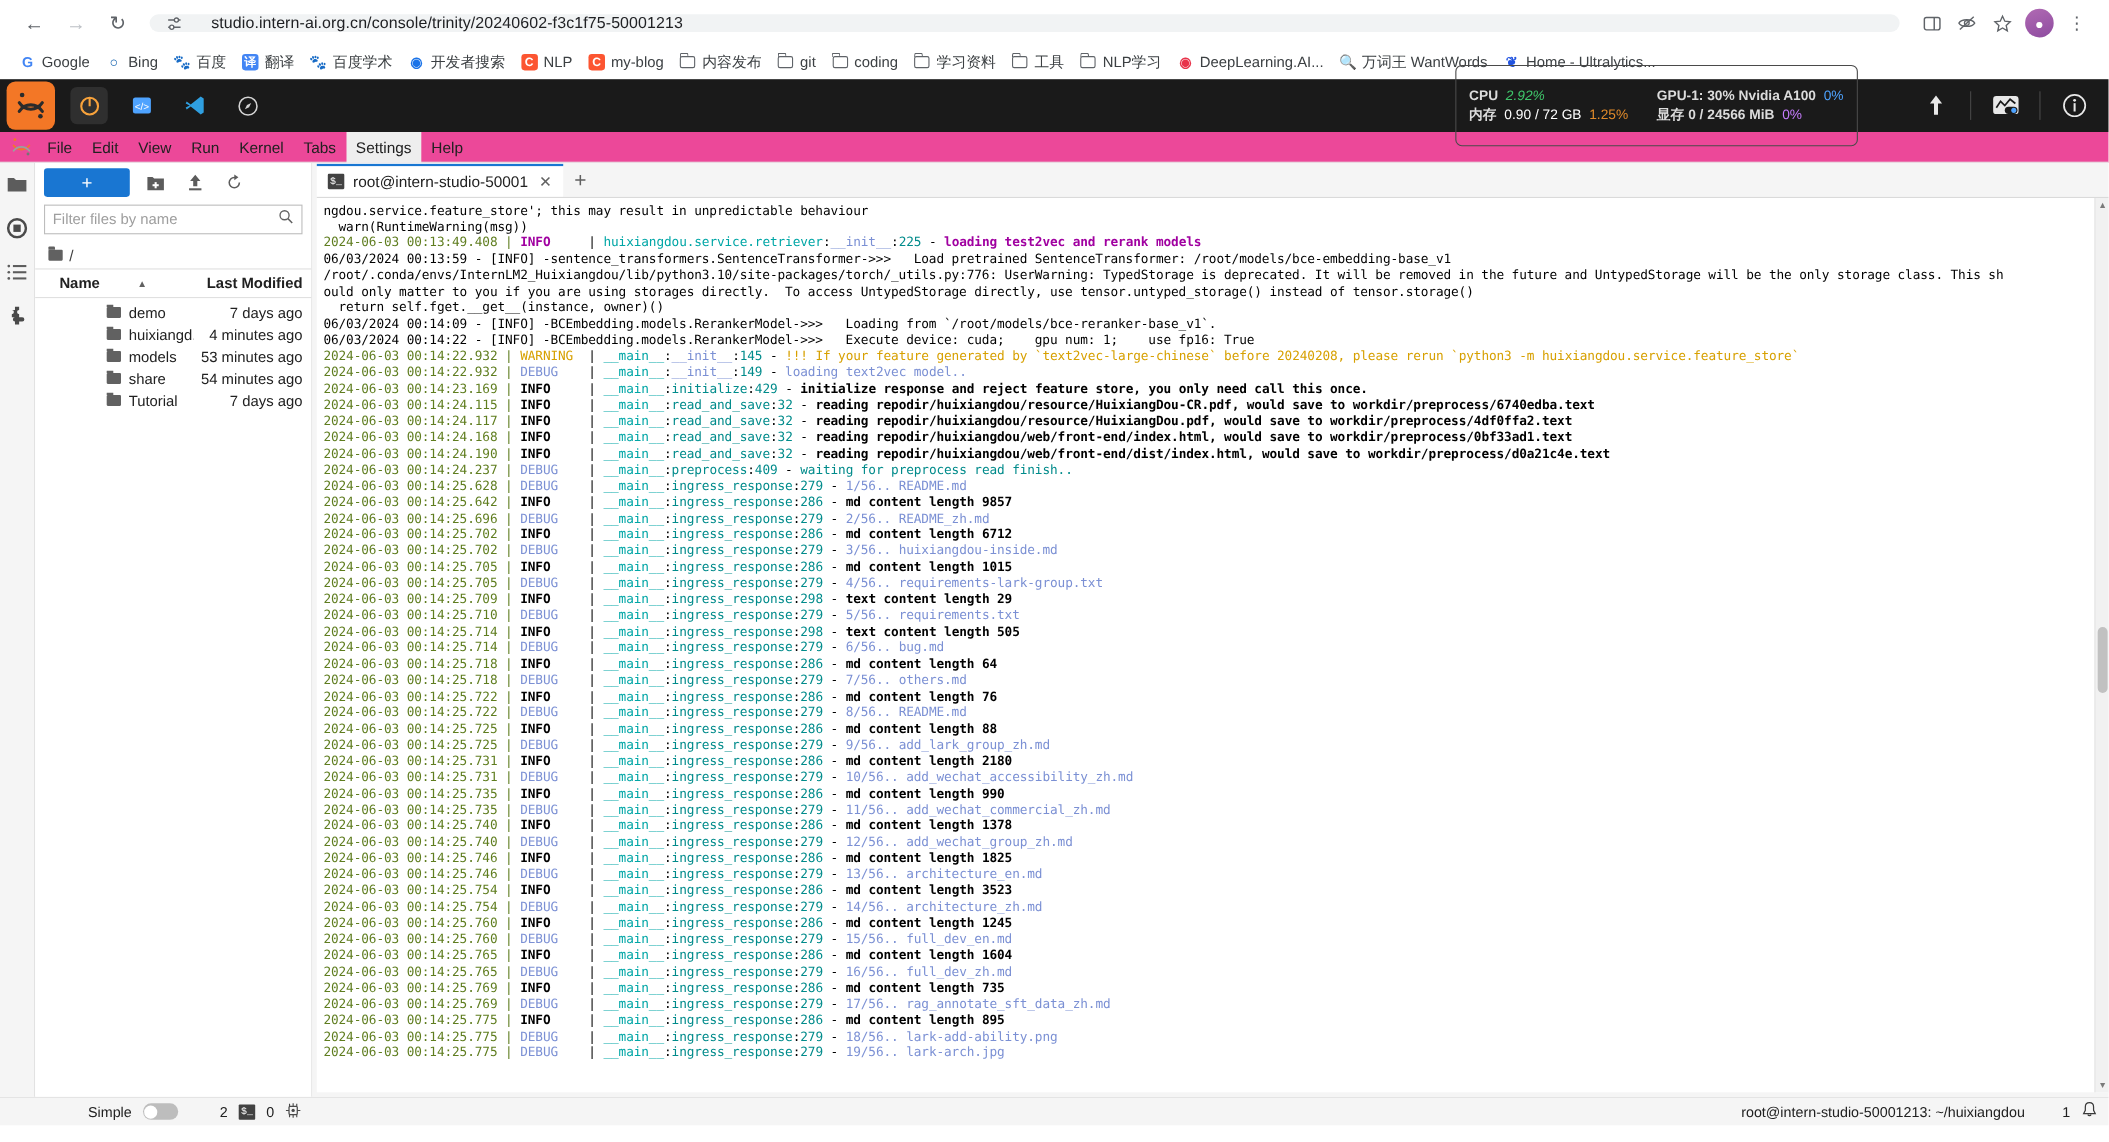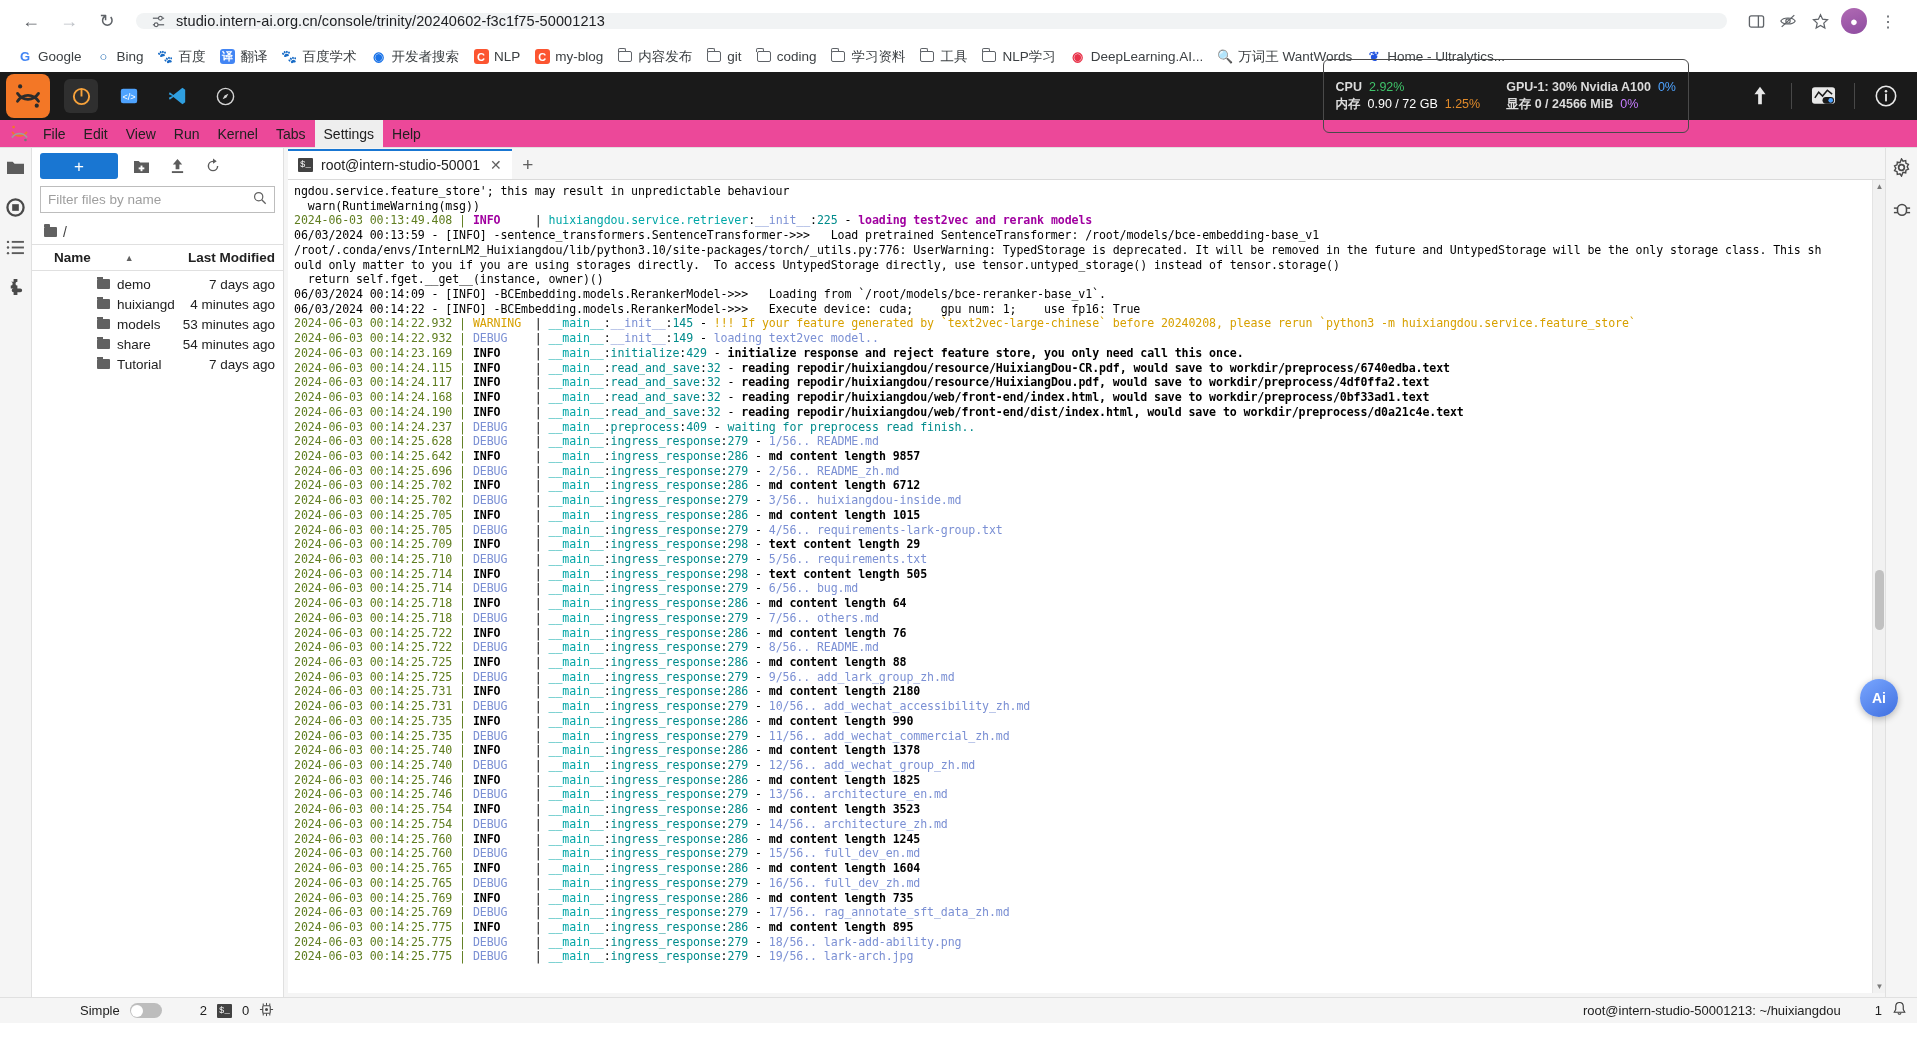--- a/index.html
+++ b/index.html
@@ -20,21 +20,21 @@
     width: 34px; height: 34px; border-radius: 50%;
     display: flex; align-items: center; justify-content: center;
     color: #5f6368; font-size: 18px; flex: 0 0 auto;
     user-select: none;
   }
   .nav-btn.disabled { color: #bdc1c6; }
   .omnibox {
     flex: 1 1 auto; height: 16px; background: #f1f3f4;
     border-radius: 16px; display: flex; align-items: center;
     padding: 0 14px; margin-left: 8px; margin-right: 10px;
-    gap: 10px; max-width: 1600px;
+    gap: 26px; max-width: 1600px;
   }
   .omnibox .site-icon {
     width: 16px; height: 16px; flex: 0 0 auto;
     display: flex; align-items: center; justify-content: center;
   }
   .omnibox .url-text {
     font-size: 14.5px; color: #202124; white-space: nowrap;
     overflow: hidden; text-overflow: ellipsis; letter-spacing: .1px;
   }
   .omni-right { display: flex; align-items: center; gap: 2px; }
@@ -416,21 +416,21 @@
         <circle cx="11" cy="11" r="8.5" fill="none" stroke="#d4d4d4" stroke-width="1.5"></circle>
         <polygon points="14,8 10,10 8,14 12,12" fill="#d4d4d4"></polygon>
       </svg>
   </div>
 
   <div class="tb-spacer"></div>
 
   <div class="stats-box">
     <div class="stat-line">
       <span class="st-label">CPU</span>
-      <span class="st-val" id="cpu-val" style="color: rgb(63, 196, 106);">2.92%</span>
+      <span class="st-val" id="cpu-val" style="color: rgb(63, 196, 106); font-style: italic;">2.92%</span>
     </div>
     <div class="stat-line">
       <span class="st-label" id="gpu-label" style="color: rgb(220, 220, 220);">GPU-1: 30% Nvidia A100</span>
       <span class="st-val" id="gpu-val" style="color: rgb(78, 163, 255);">0%</span>
     </div>
     <div class="stat-line">
       <span class="st-label">内存</span>
       <span style="color:#ffffff">0.90 / 72 GB</span>
       <span id="mem-pct" style="color: rgb(224, 138, 42);">1.25%</span>
     </div>
@@ -615,38 +615,20 @@
     <div class="term-wrap">
       <div class="term" id="term-out"><div class="ln"><span>ngdou.service.feature_store'; this may result in unpredictable behaviour</span></div><div class="ln"><span>  warn(RuntimeWarning(msg))</span></div><div class="ln"><span class="c-olive">2024-06-03 00:13:49.408 | </span><span class="c-magenta">INFO</span><span>     | </span><span class="c-cyan">huixiangdou.service.retriever</span><span>:</span><span class="c-blue">__init__</span><span>:</span><span class="c-teal">225</span><span> - </span><span class="c-magenta">loading test2vec and rerank models</span></div><div class="ln"><span>06/03/2024 00:13:59 - [INFO] -sentence_transformers.SentenceTransformer-&gt;&gt;&gt;   Load pretrained SentenceTransformer: /root/models/bce-embedding-base_v1</span></div><div class="ln"><span>/root/.conda/envs/InternLM2_Huixiangdou/lib/python3.10/site-packages/torch/_utils.py:776: UserWarning: TypedStorage is deprecated. It will be removed in the future and UntypedStorage will be the only storage class. This sh</span></div><div class="ln"><span>ould only matter to you if you are using storages directly.  To access UntypedStorage directly, use tensor.untyped_storage() instead of tensor.storage()</span></div><div class="ln"><span>  return self.fget.__get__(instance, owner)()</span></div><div class="ln"><span>06/03/2024 00:14:09 - [INFO] -BCEmbedding.models.RerankerModel-&gt;&gt;&gt;   Loading from `/root/models/bce-reranker-base_v1`.</span></div><div class="ln"><span>06/03/2024 00:14:22 - [INFO] -BCEmbedding.models.RerankerModel-&gt;&gt;&gt;   Execute device: cuda;    gpu num: 1;    use fp16: True</span></div><div class="ln"><span class="c-olive">2024-06-03 00:14:22.932 | </span><span class="c-yellow">WARNING</span><span>  | </span><span class="c-cyan">__main__</span><span>:</span><span class="c-blue">__init__</span><span>:</span><span class="c-teal">145</span><span> - </span><span class="c-yellow">!!! If your feature generated by `text2vec-large-chinese` before 20240208, please rerun `python3 -m huixiangdou.service.feature_store`</span></div><div class="ln"><span class="c-olive">2024-06-03 00:14:22.932 | </span><span class="c-blue">DEBUG</span><span>    | </span><span class="c-cyan">__main__</span><span>:</span><span class="c-blue">__init__</span><span>:</span><span class="c-teal">149</span><span> - </span><span class="c-blue">loading text2vec model..</span></div><div class="ln"><span class="c-olive">2024-06-03 00:14:23.169 | </span><span class="c-blk-b">INFO</span><span>     | </span><span class="c-cyan">__main__</span><span>:</span><span class="c-teal">initialize</span><span>:</span><span class="c-teal">429</span><span> - </span><span class="c-blk-b">initialize response and reject feature store, you only need call this once.</span></div><div class="ln"><span class="c-olive">2024-06-03 00:14:24.115 | </span><span class="c-blk-b">INFO</span><span>     | </span><span class="c-cyan">__main__</span><span>:</span><span class="c-teal">read_and_save</span><span>:</span><span class="c-teal">32</span><span> - </span><span class="c-blk-b">reading repodir/huixiangdou/resource/HuixiangDou-CR.pdf, would save to workdir/preprocess/6740edba.text</span></div><div class="ln"><span class="c-olive">2024-06-03 00:14:24.117 | </span><span class="c-blk-b">INFO</span><span>     | </span><span class="c-cyan">__main__</span><span>:</span><span class="c-teal">read_and_save</span><span>:</span><span class="c-teal">32</span><span> - </span><span class="c-blk-b">reading repodir/huixiangdou/resource/HuixiangDou.pdf, would save to workdir/preprocess/4df0ffa2.text</span></div><div class="ln"><span class="c-olive">2024-06-03 00:14:24.168 | </span><span class="c-blk-b">INFO</span><span>     | </span><span class="c-cyan">__main__</span><span>:</span><span class="c-teal">read_and_save</span><span>:</span><span class="c-teal">32</span><span> - </span><span class="c-blk-b">reading repodir/huixiangdou/web/front-end/index.html, would save to workdir/preprocess/0bf33ad1.text</span></div><div class="ln"><span class="c-olive">2024-06-03 00:14:24.190 | </span><span class="c-blk-b">INFO</span><span>     | </span><span class="c-cyan">__main__</span><span>:</span><span class="c-teal">read_and_save</span><span>:</span><span class="c-teal">32</span><span> - </span><span class="c-blk-b">reading repodir/huixiangdou/web/front-end/dist/index.html, would save to workdir/preprocess/d0a21c4e.text</span></div><div class="ln"><span class="c-olive">2024-06-03 00:14:24.237 | </span><span class="c-blue">DEBUG</span><span>    | </span><span class="c-cyan">__main__</span><span>:</span><span class="c-teal">preprocess</span><span>:</span><span class="c-teal">409</span><span> - </span><span class="c-teal">waiting for preprocess read finish..</span></div><div class="ln"><span class="c-olive">2024-06-03 00:14:25.628 | </span><span class="c-blue">DEBUG</span><span>    | </span><span class="c-cyan">__main__</span><span>:</span><span class="c-teal">ingress_response</span><span>:</span><span class="c-teal">279</span><span> - </span><span class="c-blue">1/56.. README.md</span></div><div class="ln"><span class="c-olive">2024-06-03 00:14:25.642 | </span><span class="c-blk-b">INFO</span><span>     | </span><span class="c-cyan">__main__</span><span>:</span><span class="c-teal">ingress_response</span><span>:</span><span class="c-teal">286</span><span> - </span><span class="c-blk-b">md content length 9857</span></div><div class="ln"><span class="c-olive">2024-06-03 00:14:25.696 | </span><span class="c-blue">DEBUG</span><span>    | </span><span class="c-cyan">__main__</span><span>:</span><span class="c-teal">ingress_response</span><span>:</span><span class="c-teal">279</span><span> - </span><span class="c-blue">2/56.. README_zh.md</span></div><div class="ln"><span class="c-olive">2024-06-03 00:14:25.702 | </span><span class="c-blk-b">INFO</span><span>     | </span><span class="c-cyan">__main__</span><span>:</span><span class="c-teal">ingress_response</span><span>:</span><span class="c-teal">286</span><span> - </span><span class="c-blk-b">md content length 6712</span></div><div class="ln"><span class="c-olive">2024-06-03 00:14:25.702 | </span><span class="c-blue">DEBUG</span><span>    | </span><span class="c-cyan">__main__</span><span>:</span><span class="c-teal">ingress_response</span><span>:</span><span class="c-teal">279</span><span> - </span><span class="c-blue">3/56.. huixiangdou-inside.md</span></div><div class="ln"><span class="c-olive">2024-06-03 00:14:25.705 | </span><span class="c-blk-b">INFO</span><span>     | </span><span class="c-cyan">__main__</span><span>:</span><span class="c-teal">ingress_response</span><span>:</span><span class="c-teal">286</span><span> - </span><span class="c-blk-b">md content length 1015</span></div><div class="ln"><span class="c-olive">2024-06-03 00:14:25.705 | </span><span class="c-blue">DEBUG</span><span>    | </span><span class="c-cyan">__main__</span><span>:</span><span class="c-teal">ingress_response</span><span>:</span><span class="c-teal">279</span><span> - </span><span class="c-blue">4/56.. requirements-lark-group.txt</span></div><div class="ln"><span class="c-olive">2024-06-03 00:14:25.709 | </span><span class="c-blk-b">INFO</span><span>     | </span><span class="c-cyan">__main__</span><span>:</span><span class="c-teal">ingress_response</span><span>:</span><span class="c-teal">298</span><span> - </span><span class="c-blk-b">text content length 29</span></div><div class="ln"><span class="c-olive">2024-06-03 00:14:25.710 | </span><span class="c-blue">DEBUG</span><span>    | </span><span class="c-cyan">__main__</span><span>:</span><span class="c-teal">ingress_response</span><span>:</span><span class="c-teal">279</span><span> - </span><span class="c-blue">5/56.. requirements.txt</span></div><div class="ln"><span class="c-olive">2024-06-03 00:14:25.714 | </span><span class="c-blk-b">INFO</span><span>     | </span><span class="c-cyan">__main__</span><span>:</span><span class="c-teal">ingress_response</span><span>:</span><span class="c-teal">298</span><span> - </span><span class="c-blk-b">text content length 505</span></div><div class="ln"><span class="c-olive">2024-06-03 00:14:25.714 | </span><span class="c-blue">DEBUG</span><span>    | </span><span class="c-cyan">__main__</span><span>:</span><span class="c-teal">ingress_response</span><span>:</span><span class="c-teal">279</span><span> - </span><span class="c-blue">6/56.. bug.md</span></div><div class="ln"><span class="c-olive">2024-06-03 00:14:25.718 | </span><span class="c-blk-b">INFO</span><span>     | </span><span class="c-cyan">__main__</span><span>:</span><span class="c-teal">ingress_response</span><span>:</span><span class="c-teal">286</span><span> - </span><span class="c-blk-b">md content length 64</span></div><div class="ln"><span class="c-olive">2024-06-03 00:14:25.718 | </span><span class="c-blue">DEBUG</span><span>    | </span><span class="c-cyan">__main__</span><span>:</span><span class="c-teal">ingress_response</span><span>:</span><span class="c-teal">279</span><span> - </span><span class="c-blue">7/56.. others.md</span></div><div class="ln"><span class="c-olive">2024-06-03 00:14:25.722 | </span><span class="c-blk-b">INFO</span><span>     | </span><span class="c-cyan">__main__</span><span>:</span><span class="c-teal">ingress_response</span><span>:</span><span class="c-teal">286</span><span> - </span><span class="c-blk-b">md content length 76</span></div><div class="ln"><span class="c-olive">2024-06-03 00:14:25.722 | </span><span class="c-blue">DEBUG</span><span>    | </span><span class="c-cyan">__main__</span><span>:</span><span class="c-teal">ingress_response</span><span>:</span><span class="c-teal">279</span><span> - </span><span class="c-blue">8/56.. README.md</span></div><div class="ln"><span class="c-olive">2024-06-03 00:14:25.725 | </span><span class="c-blk-b">INFO</span><span>     | </span><span class="c-cyan">__main__</span><span>:</span><span class="c-teal">ingress_response</span><span>:</span><span class="c-teal">286</span><span> - </span><span class="c-blk-b">md content length 88</span></div><div class="ln"><span class="c-olive">2024-06-03 00:14:25.725 | </span><span class="c-blue">DEBUG</span><span>    | </span><span class="c-cyan">__main__</span><span>:</span><span class="c-teal">ingress_response</span><span>:</span><span class="c-teal">279</span><span> - </span><span class="c-blue">9/56.. add_lark_group_zh.md</span></div><div class="ln"><span class="c-olive">2024-06-03 00:14:25.731 | </span><span class="c-blk-b">INFO</span><span>     | </span><span class="c-cyan">__main__</span><span>:</span><span class="c-teal">ingress_response</span><span>:</span><span class="c-teal">286</span><span> - </span><span class="c-blk-b">md content length 2180</span></div><div class="ln"><span class="c-olive">2024-06-03 00:14:25.731 | </span><span class="c-blue">DEBUG</span><span>    | </span><span class="c-cyan">__main__</span><span>:</span><span class="c-teal">ingress_response</span><span>:</span><span class="c-teal">279</span><span> - </span><span class="c-blue">10/56.. add_wechat_accessibility_zh.md</span></div><div class="ln"><span class="c-olive">2024-06-03 00:14:25.735 | </span><span class="c-blk-b">INFO</span><span>     | </span><span class="c-cyan">__main__</span><span>:</span><span class="c-teal">ingress_response</span><span>:</span><span class="c-teal">286</span><span> - </span><span class="c-blk-b">md content length 990</span></div><div class="ln"><span class="c-olive">2024-06-03 00:14:25.735 | </span><span class="c-blue">DEBUG</span><span>    | </span><span class="c-cyan">__main__</span><span>:</span><span class="c-teal">ingress_response</span><span>:</span><span class="c-teal">279</span><span> - </span><span class="c-blue">11/56.. add_wechat_commercial_zh.md</span></div><div class="ln"><span class="c-olive">2024-06-03 00:14:25.740 | </span><span class="c-blk-b">INFO</span><span>     | </span><span class="c-cyan">__main__</span><span>:</span><span class="c-teal">ingress_response</span><span>:</span><span class="c-teal">286</span><span> - </span><span class="c-blk-b">md content length 1378</span></div><div class="ln"><span class="c-olive">2024-06-03 00:14:25.740 | </span><span class="c-blue">DEBUG</span><span>    | </span><span class="c-cyan">__main__</span><span>:</span><span class="c-teal">ingress_response</span><span>:</span><span class="c-teal">279</span><span> - </span><span class="c-blue">12/56.. add_wechat_group_zh.md</span></div><div class="ln"><span class="c-olive">2024-06-03 00:14:25.746 | </span><span class="c-blk-b">INFO</span><span>     | </span><span class="c-cyan">__main__</span><span>:</span><span class="c-teal">ingress_response</span><span>:</span><span class="c-teal">286</span><span> - </span><span class="c-blk-b">md content length 1825</span></div><div class="ln"><span class="c-olive">2024-06-03 00:14:25.746 | </span><span class="c-blue">DEBUG</span><span>    | </span><span class="c-cyan">__main__</span><span>:</span><span class="c-teal">ingress_response</span><span>:</span><span class="c-teal">279</span><span> - </span><span class="c-blue">13/56.. architecture_en.md</span></div><div class="ln"><span class="c-olive">2024-06-03 00:14:25.754 | </span><span class="c-blk-b">INFO</span><span>     | </span><span class="c-cyan">__main__</span><span>:</span><span class="c-teal">ingress_response</span><span>:</span><span class="c-teal">286</span><span> - </span><span class="c-blk-b">md content length 3523</span></div><div class="ln"><span class="c-olive">2024-06-03 00:14:25.754 | </span><span class="c-blue">DEBUG</span><span>    | </span><span class="c-cyan">__main__</span><span>:</span><span class="c-teal">ingress_response</span><span>:</span><span class="c-teal">279</span><span> - </span><span class="c-blue">14/56.. architecture_zh.md</span></div><div class="ln"><span class="c-olive">2024-06-03 00:14:25.760 | </span><span class="c-blk-b">INFO</span><span>     | </span><span class="c-cyan">__main__</span><span>:</span><span class="c-teal">ingress_response</span><span>:</span><span class="c-teal">286</span><span> - </span><span class="c-blk-b">md content length 1245</span></div><div class="ln"><span class="c-olive">2024-06-03 00:14:25.760 | </span><span class="c-blue">DEBUG</span><span>    | </span><span class="c-cyan">__main__</span><span>:</span><span class="c-teal">ingress_response</span><span>:</span><span class="c-teal">279</span><span> - </span><span class="c-blue">15/56.. full_dev_en.md</span></div><div class="ln"><span class="c-olive">2024-06-03 00:14:25.765 | </span><span class="c-blk-b">INFO</span><span>     | </span><span class="c-cyan">__main__</span><span>:</span><span class="c-teal">ingress_response</span><span>:</span><span class="c-teal">286</span><span> - </span><span class="c-blk-b">md content length 1604</span></div><div class="ln"><span class="c-olive">2024-06-03 00:14:25.765 | </span><span class="c-blue">DEBUG</span><span>    | </span><span class="c-cyan">__main__</span><span>:</span><span class="c-teal">ingress_response</span><span>:</span><span class="c-teal">279</span><span> - </span><span class="c-blue">16/56.. full_dev_zh.md</span></div><div class="ln"><span class="c-olive">2024-06-03 00:14:25.769 | </span><span class="c-blk-b">INFO</span><span>     | </span><span class="c-cyan">__main__</span><span>:</span><span class="c-teal">ingress_response</span><span>:</span><span class="c-teal">286</span><span> - </span><span class="c-blk-b">md content length 735</span></div><div class="ln"><span class="c-olive">2024-06-03 00:14:25.769 | </span><span class="c-blue">DEBUG</span><span>    | </span><span class="c-cyan">__main__</span><span>:</span><span class="c-teal">ingress_response</span><span>:</span><span class="c-teal">279</span><span> - </span><span class="c-blue">17/56.. rag_annotate_sft_data_zh.md</span></div><div class="ln"><span class="c-olive">2024-06-03 00:14:25.775 | </span><span class="c-blk-b">INFO</span><span>     | </span><span class="c-cyan">__main__</span><span>:</span><span class="c-teal">ingress_response</span><span>:</span><span class="c-teal">286</span><span> - </span><span class="c-blk-b">md content length 895</span></div><div class="ln"><span class="c-olive">2024-06-03 00:14:25.775 | </span><span class="c-blue">DEBUG</span><span>    | </span><span class="c-cyan">__main__</span><span>:</span><span class="c-teal">ingress_response</span><span>:</span><span class="c-teal">279</span><span> - </span><span class="c-blue">18/56.. lark-add-ability.png</span></div><div class="ln"><span class="c-olive">2024-06-03 00:14:25.775 | </span><span class="c-blue">DEBUG</span><span>    | </span><span class="c-cyan">__main__</span><span>:</span><span class="c-teal">ingress_response</span><span>:</span><span class="c-teal">279</span><span> - </span><span class="c-blue">19/56.. lark-arch.jpg</span></div></div>
       <div class="term-scroll">
         <div class="sc-arrow" style="top:0">▲</div>
         <div class="thumb" style="top:390px;height:60px"></div>
         <div class="sc-arrow" style="bottom:0">▼</div>
       </div>
     </div>
   </div>
 
-  <div class="jp-right-rail">
-    <div class="rail-ico">
-      <svg width="19" height="19" viewBox="0 0 20 20">
-          <circle cx="10" cy="10" r="3" fill="none" stroke="#4a4a4a" stroke-width="1.8"></circle>
-          <path d="M10 1 l1.6 2.4 2.8-.6 .3 2.8 2.6 1.1-1.3 2.5 1.3 2.5-2.6 1.1-.3 2.8-2.8-.6L10 19l-1.6-2.4-2.8.6-.3-2.8-2.6-1.1 1.3-2.5L2.7 8.3l2.6-1.1 .3-2.8 2.8 .6Z" fill="none" stroke="#4a4a4a" stroke-width="1.5"></path>
-        </svg>
-    </div>
-    <div class="rail-ico">
-      <svg width="18" height="18" viewBox="0 0 20 20">
-          <rect x="5" y="5" width="10" height="12" rx="5" fill="none" stroke="#4a4a4a" stroke-width="1.7"></rect>
-          <line x1="1" y1="9" x2="5" y2="9" stroke="#4a4a4a" stroke-width="1.6"></line>
-          <line x1="15" y1="9" x2="19" y2="9" stroke="#4a4a4a" stroke-width="1.6"></line>
-          <line x1="1" y1="14" x2="5" y2="14" stroke="#4a4a4a" stroke-width="1.6"></line>
-          <line x1="15" y1="14" x2="19" y2="14" stroke="#4a4a4a" stroke-width="1.6"></line>
-        </svg>
-    </div>
-    <div class="ai-bubble">Ai</div>
-  </div>
 </div>
 
 <div class="jp-statusbar">
   <div style="width:60px"></div>
   <span>Simple</span>
   <div class="toggle-pill"></div>
   <div style="width:18px"></div>
   <span>2</span>
   <span class="sb-term-ico">$_</span>
   <span>0</span>

